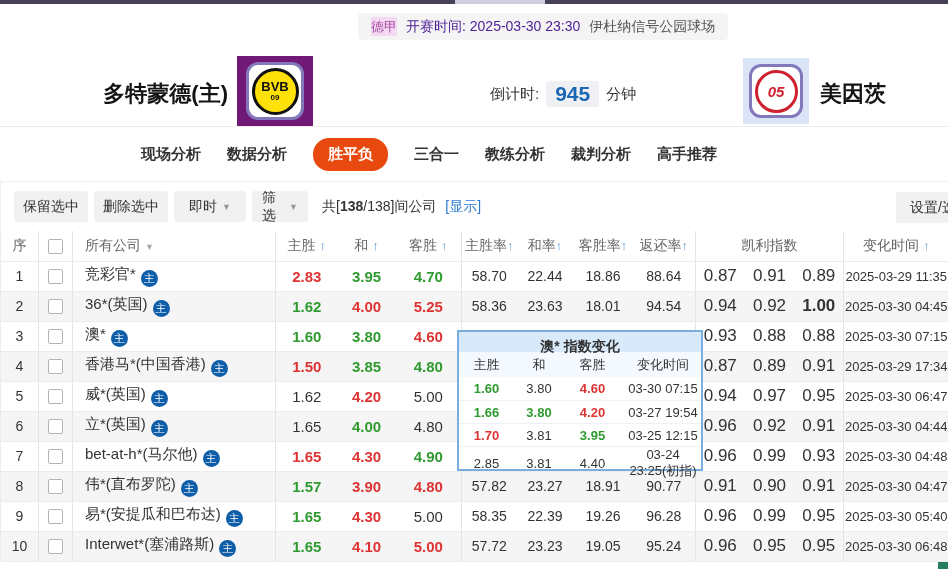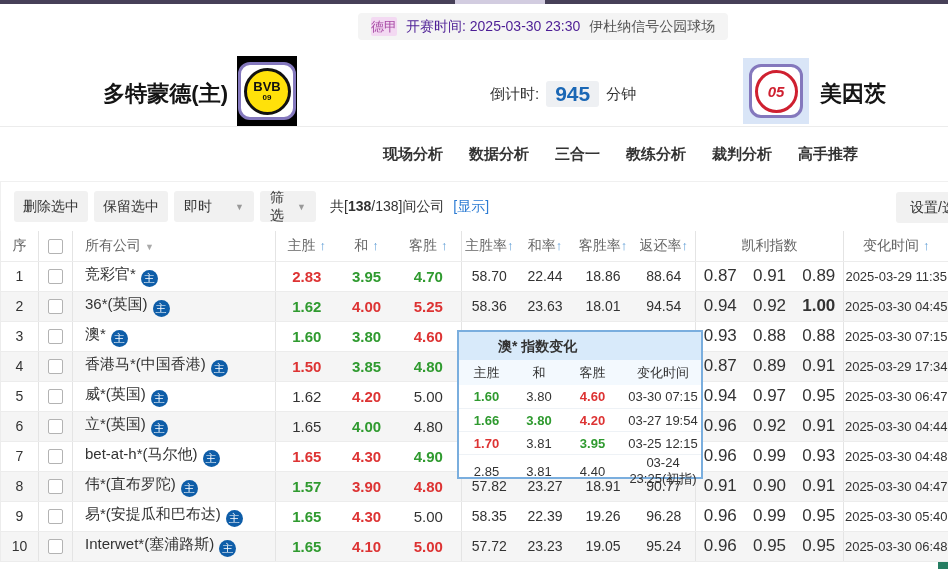--- a/index.html
+++ b/index.html
@@ -15,47 +15,47 @@
   
   .match-header { position: relative; height: 123px; border-bottom: 1px solid #ececec; background: #fff; }
   .kickoff-pill { position: absolute; top: 9px; left: 358px; height: 27px; background: #f4f4f4; border-radius: 4px;
     display: flex; align-items: center; gap: 9px; padding: 0 13px; white-space: nowrap; }
   .league-badge { background: #f3d9f2; color: #a84ba5; font-size: 13px; line-height: 19px; padding: 0 0; border-radius: 2px; }
   .kick-bold { font-weight: normal; font-size: 14px; color: #4c1d95; }
   .venue { font-size: 14px; color: #555; }
   .home-name { position: absolute; top: 75px; left: 40px; width: 188px; text-align: right; font-size: 22px; font-weight: bold; color: #141414; }
   .away-name { position: absolute; top: 75px; left: 820px; font-size: 22px; font-weight: bold; color: #141414; }
   .logo-box { position: absolute; display: flex; align-items: center; justify-content: center; }
-  .home-logo-box { top: 52px; left: 237px; width: 60px; height: 70px; background: #000000; }
+  .home-logo-box { top: 52px; left: 237px; width: 76px; height: 70px; background: #701a75; }
   .away-logo-box { top: 54px; left: 743px; width: 66px; height: 66px; background: #d9e5f7; }
   .logo-frame { background: #fff; border: 3px solid #8478bd; border-radius: 12px; display: flex; align-items: center; justify-content: center; }
   .home-frame { width: 58px; height: 58px; }
   .away-frame { width: 54px; height: 54px; }
   .bvb-circle { width: 47px; height: 47px; border-radius: 50%; background: #ffe10a; border: 3px solid #111;
     display: flex; flex-direction: column; align-items: center; justify-content: center; }
   .bvb-text { font-size: 13px; font-weight: bold; color: #111; line-height: 12px; }
   .bvb-sub { font-size: 8px; font-weight: bold; color: #111; }
   .mainz-circle { width: 43px; height: 43px; border-radius: 50%; border: 3px solid #cf2030; color: #cf2030;
     display: flex; align-items: center; justify-content: center; font-weight: bold; font-style: italic; font-size: 15px; }
   .countdown { position: absolute; top: 77px; left: 490px; display: flex; align-items: center; gap: 7px; font-size: 15px; color: #333; }
   .cd-value { background: #eef0f3; color: #1a67b5; font-weight: bold; font-size: 21px; padding: 1px 9px; border-radius: 3px; }
 
   
-  .tabs { height: 54px; display: flex; align-items: center; gap: 26px; justify-content: flex-end; padding-right: 90px; background: #fff; }
+  .tabs { height: 54px; display: flex; align-items: center; gap: 26px; justify-content: center; padding-right: 90px; background: #fff; }
   .tab { font-size: 15px; font-weight: bold; color: #333; cursor: pointer; white-space: nowrap; }
   .tab.active { background: #e8490e; color: #fff; border-radius: 16px; padding: 7px 15px; }
 
   
   .toolbar { position: relative; height: 50px; border-top: 1px solid #f0f0f0; border-left: 1px solid #f0f0f0;
     display: flex; align-items: center; gap: 6px; padding-left: 13px; background: #fff; }
   .tb-btn { background: #f1f1f1; border-radius: 3px; height: 31px; display: flex; align-items: center; padding: 0 9px;
     font-size: 14px; color: #333; cursor: pointer; white-space: nowrap; }
   .tb-select { background: #f1f1f1; border-radius: 3px; height: 31px; display: flex; align-items: center;
     justify-content: space-between; padding: 0 10px; font-size: 14px; cursor: pointer; }
-  .sel-instant { width: 80px; }
+  .sel-instant { width: 72px; justify-content: center; }
   .sel-filter { width: 56px; }
   .caret { color: #999; font-size: 9px; margin-left: 5px; }
   .company-count { font-size: 14px; margin-left: 8px; white-space: nowrap; }
   .count-bold { font-weight: bold; }
   .show-link { color: #2b7bd3; margin-left: 5px; cursor: pointer; }
   .settings-btn { position: absolute; left: 895px; top: 10px; height: 31px; background: #f1f1f1; border-radius: 3px;
     display: flex; align-items: center; padding: 0 14px; font-size: 14px; white-space: nowrap; cursor: pointer; }
 
   
   .odds-table { border-collapse: collapse; table-layout: fixed; width: 948px; border-left: 1px solid #ececec; }
@@ -75,21 +75,21 @@
   .arr { color: #5b9bd5; font-weight: bold; font-size: 13px; }
   .hdr-caret { color: #a9a9a9; font-size: 9px; }
   .checkbox { display: inline-block; width: 15px; height: 15px; border: 1px solid #b3b3b3; border-radius: 2px;
     background: #fff; vertical-align: middle; cursor: pointer; }
   .host-icon { display: inline-block; width: 17px; height: 17px; line-height: 17px; border-radius: 50%;
     background: #0e5da8; color: #fff; font-size: 11px; text-align: center; margin-left: 5px; vertical-align: -3px; }
   .company-header { text-align: left !important; padding-left: 12px !important; }
 
   
   .popup { position: absolute; left: 457px; top: 330px; width: 246px; border: 2px solid #7aaede; background: #fff; z-index: 5; }
-  .popup-title { background: #d8eafa; height: 28px; line-height: 28px; font-weight: bold; font-size: 14px; color: #333; padding-left: 39px; }
+  .popup-title { background: #d8eafa; height: 20px; line-height: 28px; text-align: center; font-weight: bold; font-size: 14px; color: #333; }
   .popup-row { display: grid; grid-template-columns: 55px 50px 57px 84px; align-items: center; height: 23px;
     font-size: 13px; text-align: center; }
   .popup-hrow { height: 25px; color: #333; background: #f3f9fe; }
   .popup-row + .popup-row { border-top: 1px solid #eef2f6; }
   .corner-accent { position: absolute; right: 0; bottom: 0; width: 10px; height: 7px; background: #267d62; }
 </style>
 </head>
 <body>
 
 <div class="topbar">
@@ -130,29 +130,30 @@
       </div>
     </div>
   </div>
 
   <div class="away-name">美因茨</div>
 </div>
 
 <div class="tabs">
     <div class="tab">现场分析</div>
     <div class="tab">数据分析</div>
+    <div class="tab active">胜平负</div>
     <div class="tab">三合一</div>
     <div class="tab">教练分析</div>
     <div class="tab">裁判分析</div>
     <div class="tab">高手推荐</div>
   </div>
 
 <div class="toolbar">
+  <div class="tb-btn">保留选中</div>
   <div class="tb-btn">删除选中</div>
-  <div class="tb-btn">保留选中</div>
   <div class="tb-select sel-instant">
     <span>即时</span>
     <span class="caret">▼</span>
   </div>
   <div class="tb-select sel-filter">
     <span>筛选</span>
     <span class="caret">▼</span>
   </div>
   <div class="company-count">
     <span>共[</span><span class="count-bold">138</span><span>/138]间公司</span>

